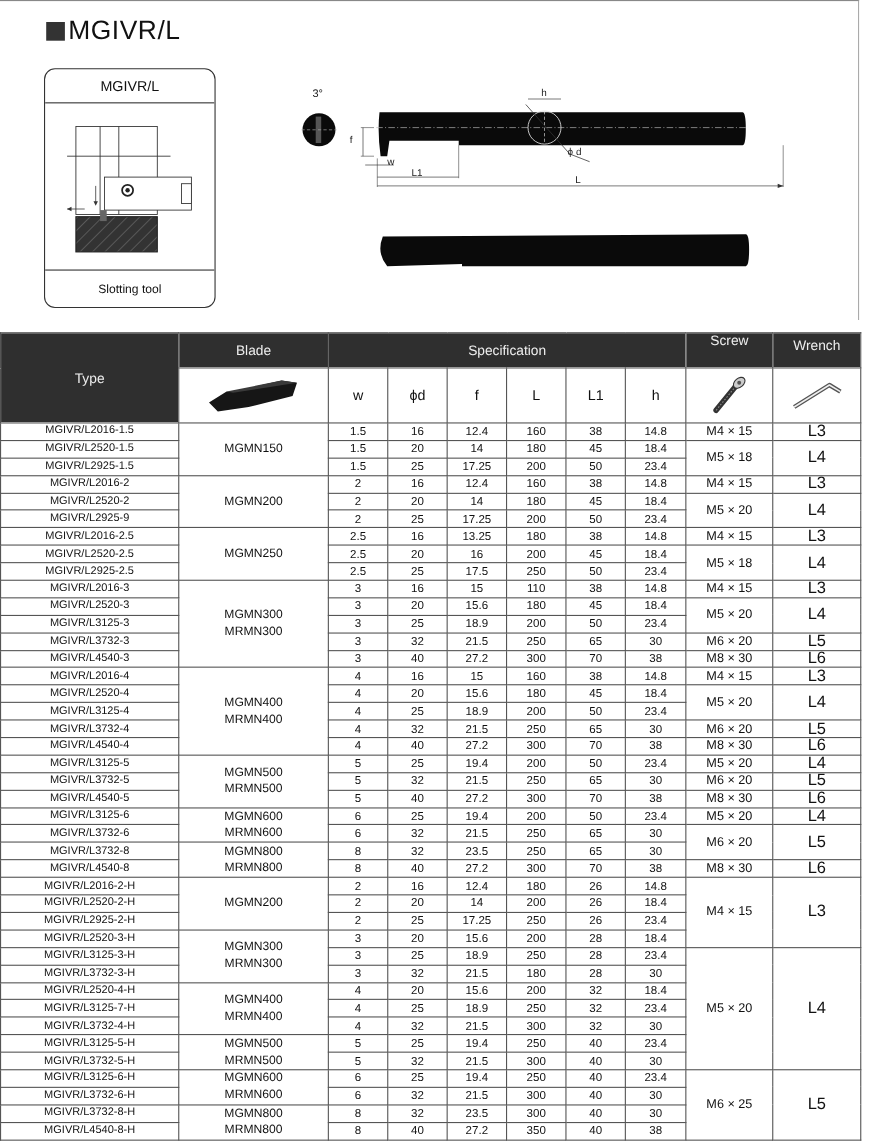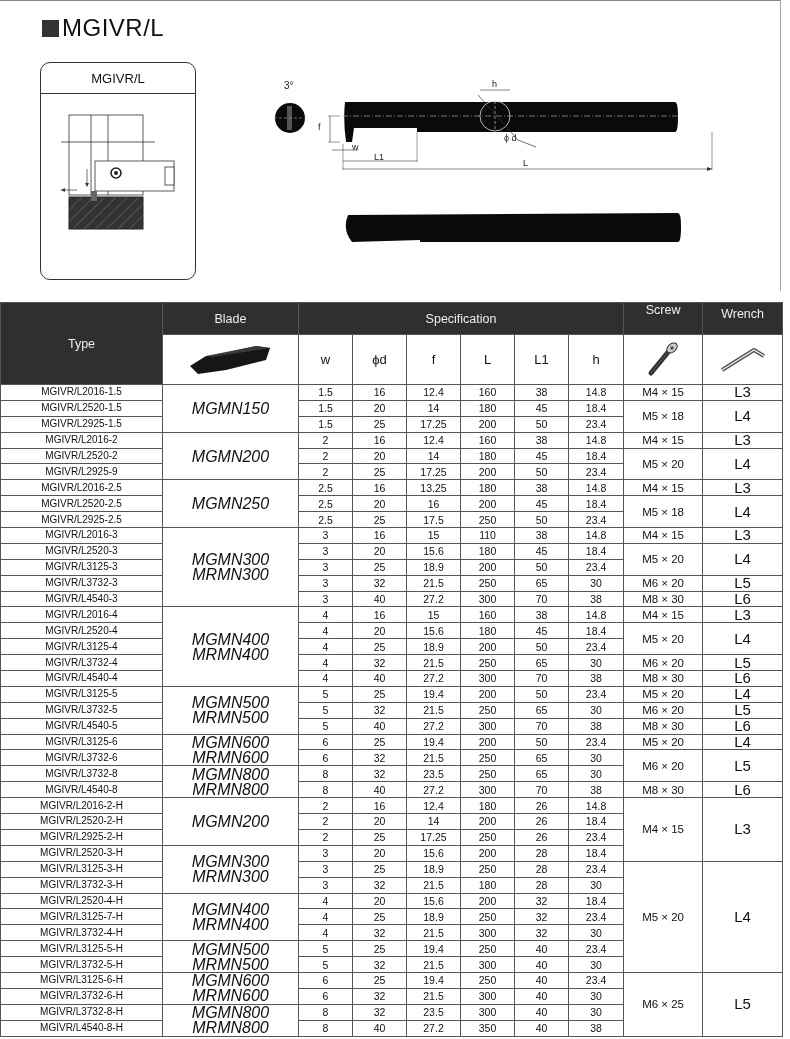--- a/index.html
+++ b/index.html
@@ -11,21 +11,21 @@
   .card{left:40px;top:62px;width:154px;height:216px;border:1.5px solid #333;border-radius:10px;overflow:hidden;background:#fff;}
   .card .hd{height:30px;border-bottom:1px solid #333;font-size:13px;display:flex;align-items:center;justify-content:center;}
   .card .ft{position:absolute;left:0;right:0;bottom:0;height:33px;border-top:1px solid #333;font-size:11px;display:flex;align-items:center;justify-content:center;}
   .lbl{font-size:9px;color:#222;}
   table.spec{position:absolute;left:0;top:302px;border-collapse:collapse;table-layout:fixed;width:782px;}
   table.spec td, table.spec th{border:1px solid #555;padding:0;text-align:center;font-size:10.5px;line-height:12px;overflow:hidden;white-space:nowrap;}
   table.spec th{background:#2f2f2f;color:#eee;font-weight:normal;font-size:12.5px;}
   table.spec .sub th{background:#fff;color:#111;font-size:13px;}
   table.spec tr.row td{height:14.9px;}
   table.spec td.type{font-size:10px;}
-  table.spec td.blade{font-size:16px;line-height:15px;font-style:italic;}
+  table.spec td.blade{font-size:11px;line-height:15px;}
   table.spec td.screw{font-size:11.5px;}
   table.spec td.wr{font-size:15px;text-align:center;}
   table.spec tr.thick td{border-top:1.6px solid #222;}
 </style>
 </head>
 <body>
 
 <div class="abs topframe"></div>
 
 <div class="abs title">
@@ -50,20 +50,21 @@
     <rect x="110" y="68" width="9" height="18" fill="#fff" stroke="#333" stroke-width="0.8"></rect>
     <circle cx="61" cy="74" r="5" fill="none" stroke="#222" stroke-width="1.6"></circle>
     <circle cx="61" cy="74" r="2" fill="#222"></circle>
     <line x1="32" y1="70" x2="32" y2="86" stroke="#333" stroke-width="0.7"></line>
     <polygon points="30,84 34,84 32,88" fill="#333"></polygon>
     <line x1="6" y1="91" x2="22" y2="91" stroke="#333" stroke-width="0.7"></line>
     <polygon points="6,91 10,89 10,93" fill="#333"></polygon>
     <rect x="14" y="98" width="74" height="32" fill="url(#hatch)" stroke="#222"></rect>
     <rect x="36" y="92" width="6" height="10" fill="#666"></rect>
   </svg>
+  <div class="ft">Slotting tool</div>
 </div>
 
 <div class="abs lbl" style="left:284px;top:80px;font-size:10px">3°</div>
 
 <svg class="abs" style="left:260px;top:70px" width="470" height="190" viewBox="0 0 470 190">
 
   <circle cx="30" cy="48" r="15" fill="#0a0a0a"></circle>
   <rect x="27" y="36" width="5" height="24" fill="#555"></rect>
   <line x1="14" y1="48" x2="46" y2="48" stroke="#aaa" stroke-width="0.6" stroke-dasharray="3,2"></line>
 
@@ -90,21 +91,21 @@
   <line x1="83" y1="99" x2="452" y2="99" stroke="#333" stroke-width="0.6"></line>
   <polygon points="452,99 447,97 447,101" fill="#333"></polygon>
 
   <path d="M88,145 L418,143 Q421,143 421,157 Q421,172 418,172 L160,172 L160,170 L92,172 Q82,160 88,145 Z" fill="#0a0a0a"></path>
 </svg>
 <div class="abs lbl" style="left:492px;top:79px">h</div>
 <div class="abs lbl" style="left:318px;top:122px">f</div>
 <div class="abs lbl" style="left:352px;top:142px">w</div>
 <div class="abs lbl" style="left:374px;top:152px">L1</div>
 <div class="abs lbl" style="left:523px;top:158px">L</div>
-<div class="abs lbl" style="left:504px;top:133px">ϕ d</div>
+<div class="abs lbl" style="left:516px;top:133px">ϕ d</div>
 
 <table class="spec" id="spec">
   <colgroup>
     <col style="width:162px">
       <col style="width:136px">
       <col style="width:54px">
       <col style="width:54px">
     <col style="width:54px">
       <col style="width:54px">
       <col style="width:54px">

